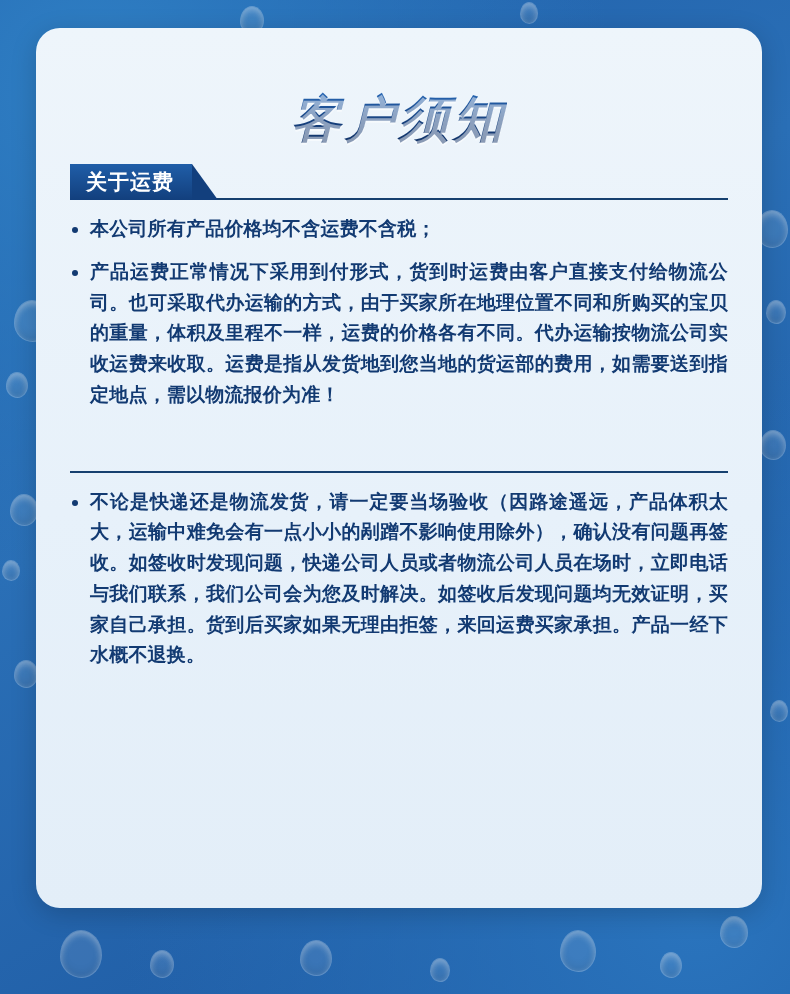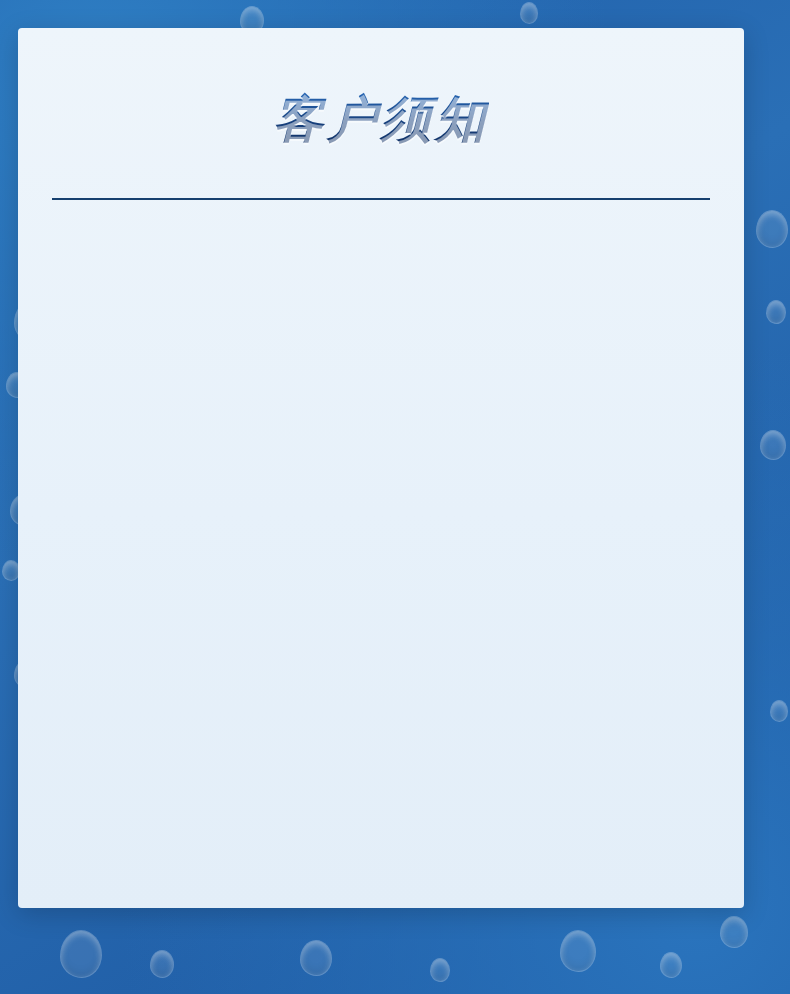--- a/index.html
+++ b/index.html
@@ -36,26 +36,26 @@
     background: rgba(255,255,255,0.10);
     box-shadow:
       inset 0 3px 6px rgba(255,255,255,0.35),
       inset 0 -4px 8px rgba(0,0,0,0.08);
     border: 1px solid rgba(255,255,255,0.18);
   }
 
   
   .card {
     position: absolute;
-    left: 18px;
+    left: 36px;
     top: 28px;
     width: 726px;
     height: 880px;
     background: linear-gradient(180deg, #eef5fb 0%, #e7f1fa 55%, #e3eef8 100%);
-    border-radius: 4px;
+    border-radius: 24px;
     box-shadow: 0 6px 26px rgba(0,0,0,0.18);
     box-sizing: border-box;
     padding: 0 34px;
   }
 
   
   .title-wrap {
     text-align: center;
     padding-top: 58px;
     height: 110px;
@@ -170,21 +170,34 @@
     <div class="drop" style="left:240px; top:6px;   width:22px; height:26px;"></div>
     <div class="drop" style="left:520px; top:2px;   width:16px; height:20px;"></div>
   </div>
 
   <div class="card">
 
     <div class="title-wrap">
       <div class="main-title">客户须知</div>
     </div>
 
+    <div class="section">
+      <div class="sec-head">
+        <span class="tag">关于运费</span>
+        <span class="rule"></span>
+      </div>
+      <ul class="items">
+        <li>本公司所有产品价格均不含运费不含税；</li>
+        <li>产品运费正常情况下采用到付形式，货到时运费由客户直接支付给物流公司。也可采取代办运输的方式，由于买家所在地理位置不同和所购买的宝贝的重量，体积及里程不一样，运费的价格各有不同。代办运输按物流公司实收运费来收取。运费是指从发货地到您当地的货运部的费用，如需要送到指定地点，需以物流报价为准！</li>
+      </ul>
+    </div>
 
     <div class="section">
       <div class="sec-head">
         <span class="rule"></span>
       </div>
+      <ul class="items">
+        <li>不论是快递还是物流发货，请一定要当场验收（因路途遥远，产品体积太大，运输中难免会有一点小小的剐蹭不影响使用除外），确认没有问题再签收。如签收时发现问题，快递公司人员或者物流公司人员在场时，立即电话与我们联系，我们公司会为您及时解决。如签收后发现问题均无效证明，买家自己承担。货到后买家如果无理由拒签，来回运费买家承担。产品一经下水概不退换。</li>
+      </ul>
     </div>
 
   </div>
 </div>
 
 </body></html>

